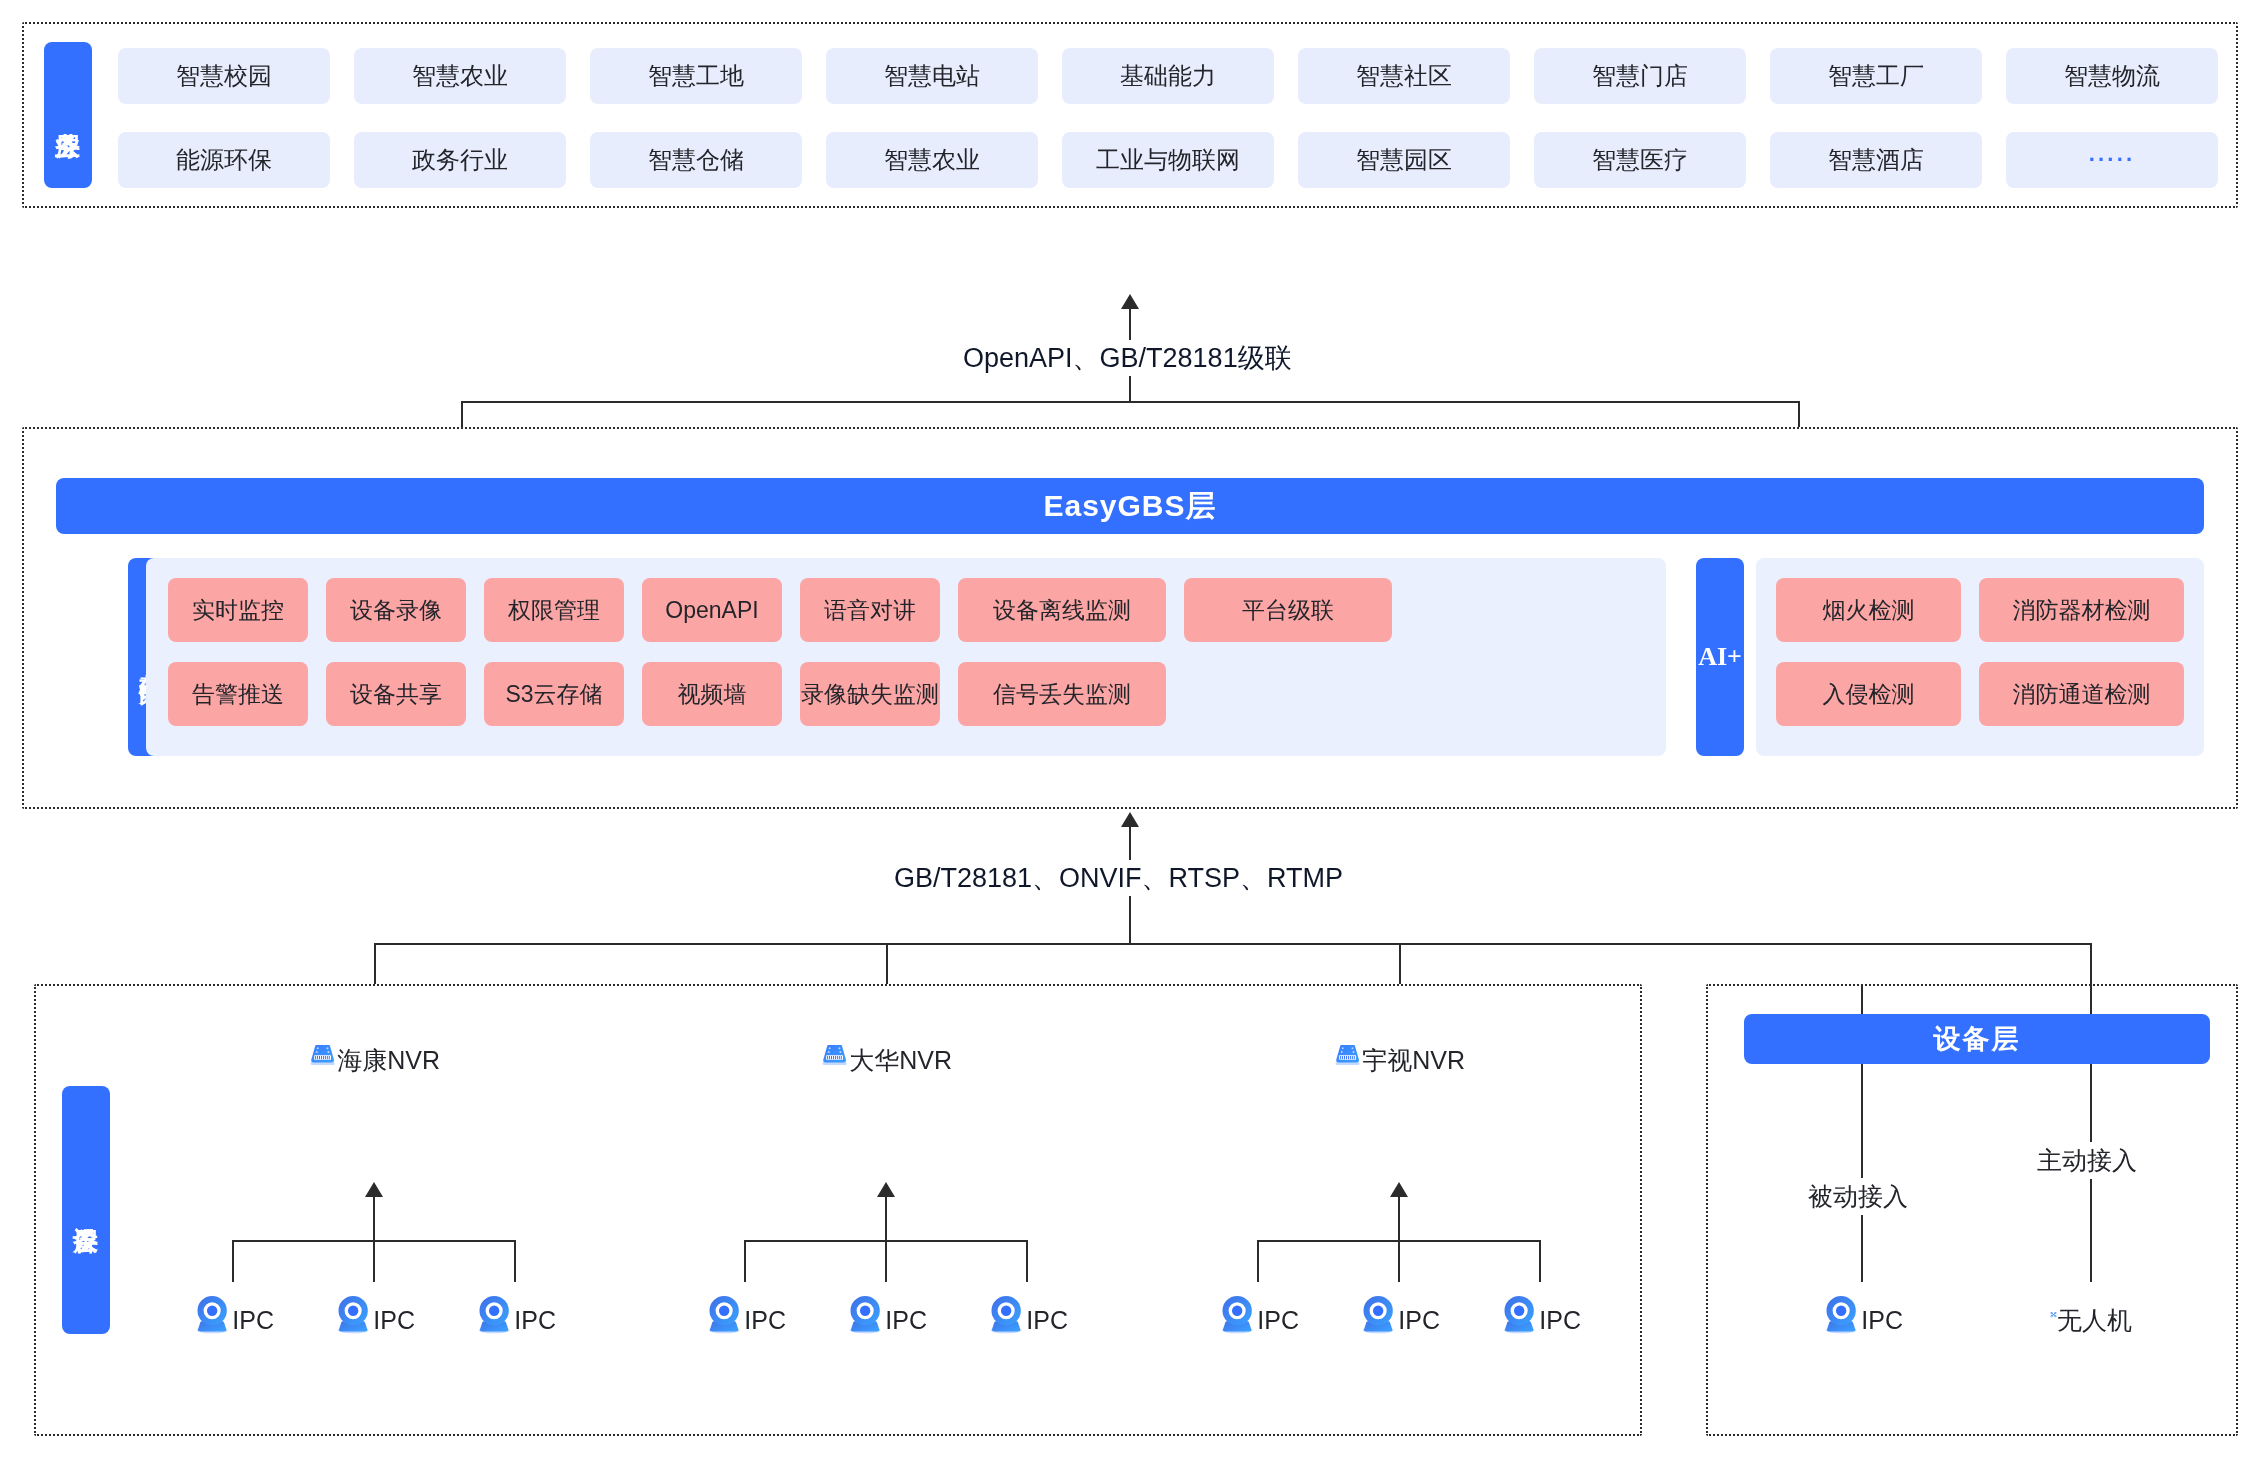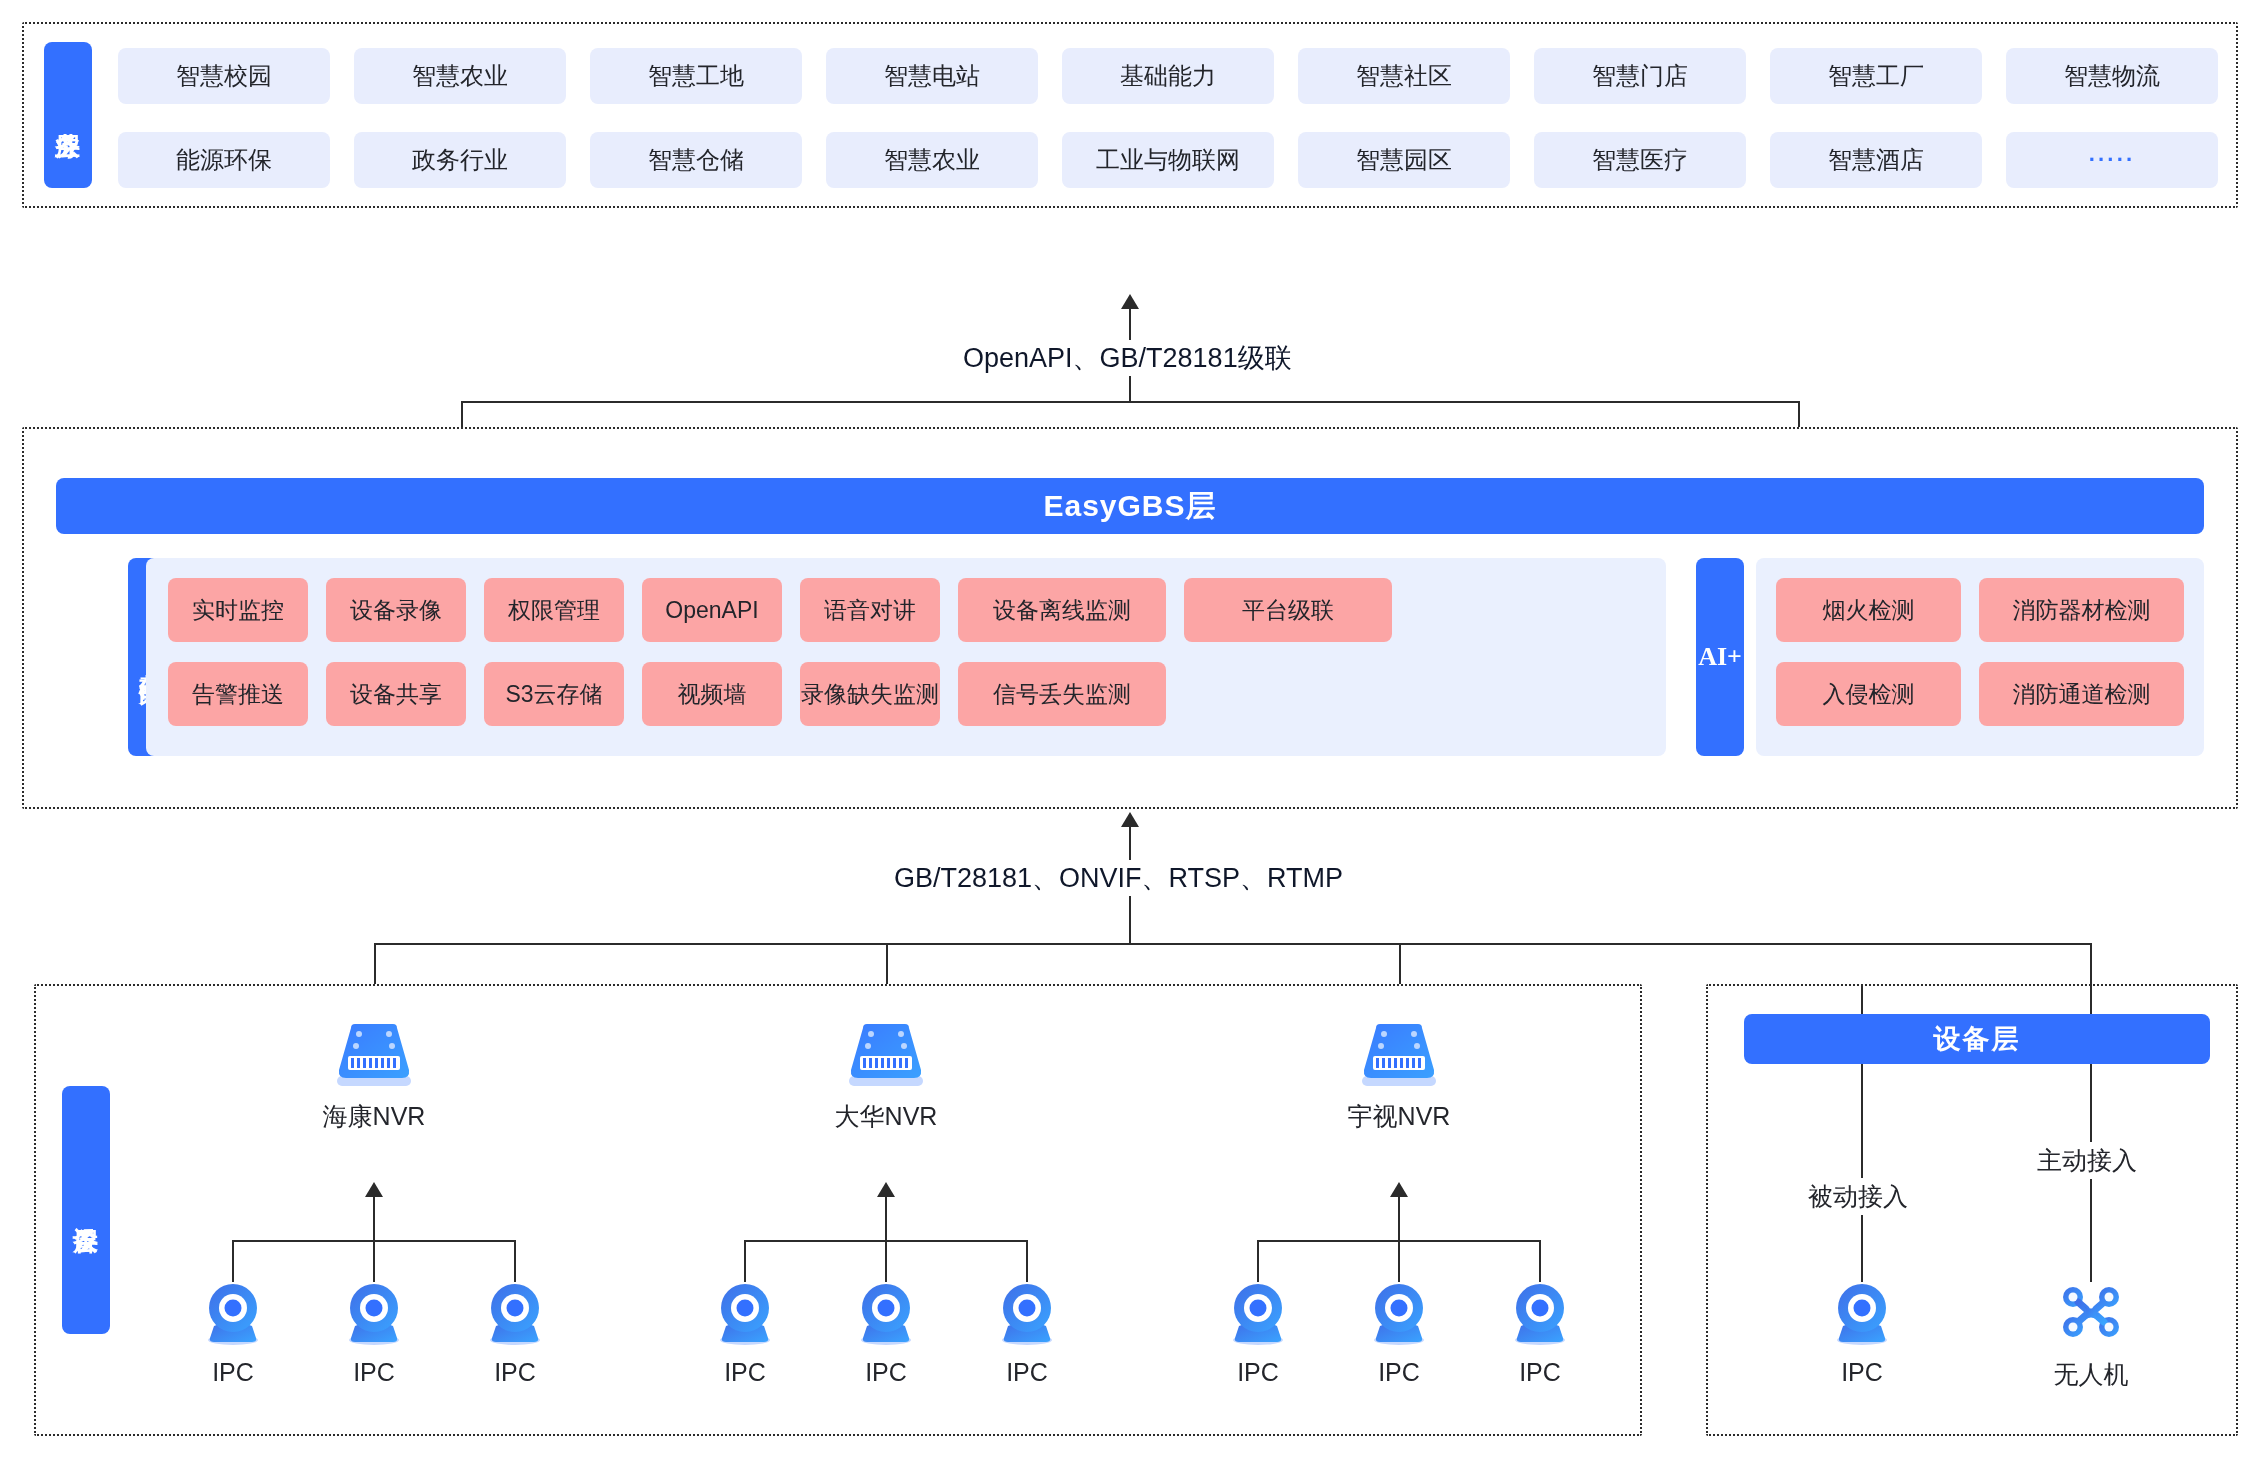--- a/index.html
+++ b/index.html
@@ -113,21 +113,21 @@
   .conn-label {
     position: absolute;
     font-size: 27px;
     color: #0f172a;
     background: #fff;
     padding: 0 14px;
     white-space: nowrap;
   }
 
   
-  .node { position: absolute; display: flex; flex-direction: column; align-items: center; }
+  .node { position: absolute; display: flex; flex-direction: row; align-items: center; }
   .node-label { margin-top: 10px; font-size: 25px; color: #23252b; white-space: nowrap; }
 
   .access-label {
     position: absolute;
     font-size: 25px;
     color: #23252b;
     background: #fff;
     padding: 2px 10px;
     white-space: nowrap;
   }

